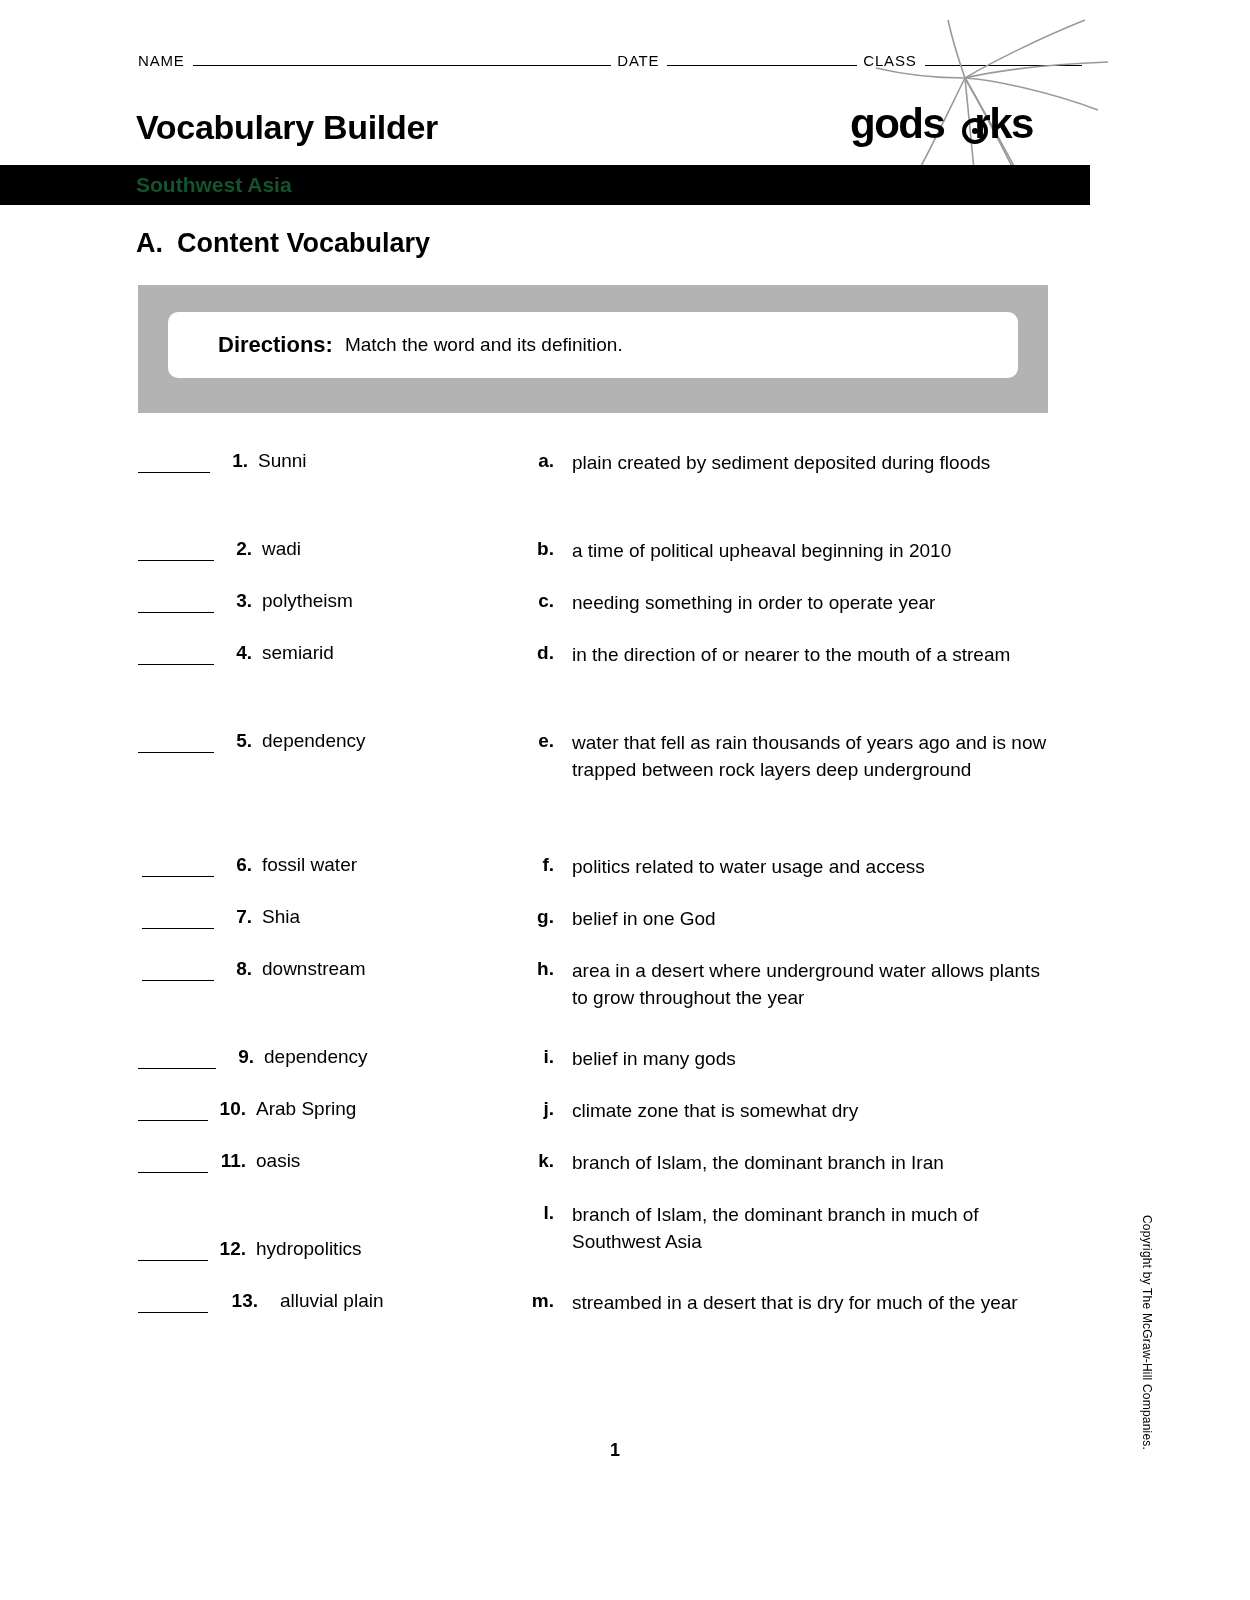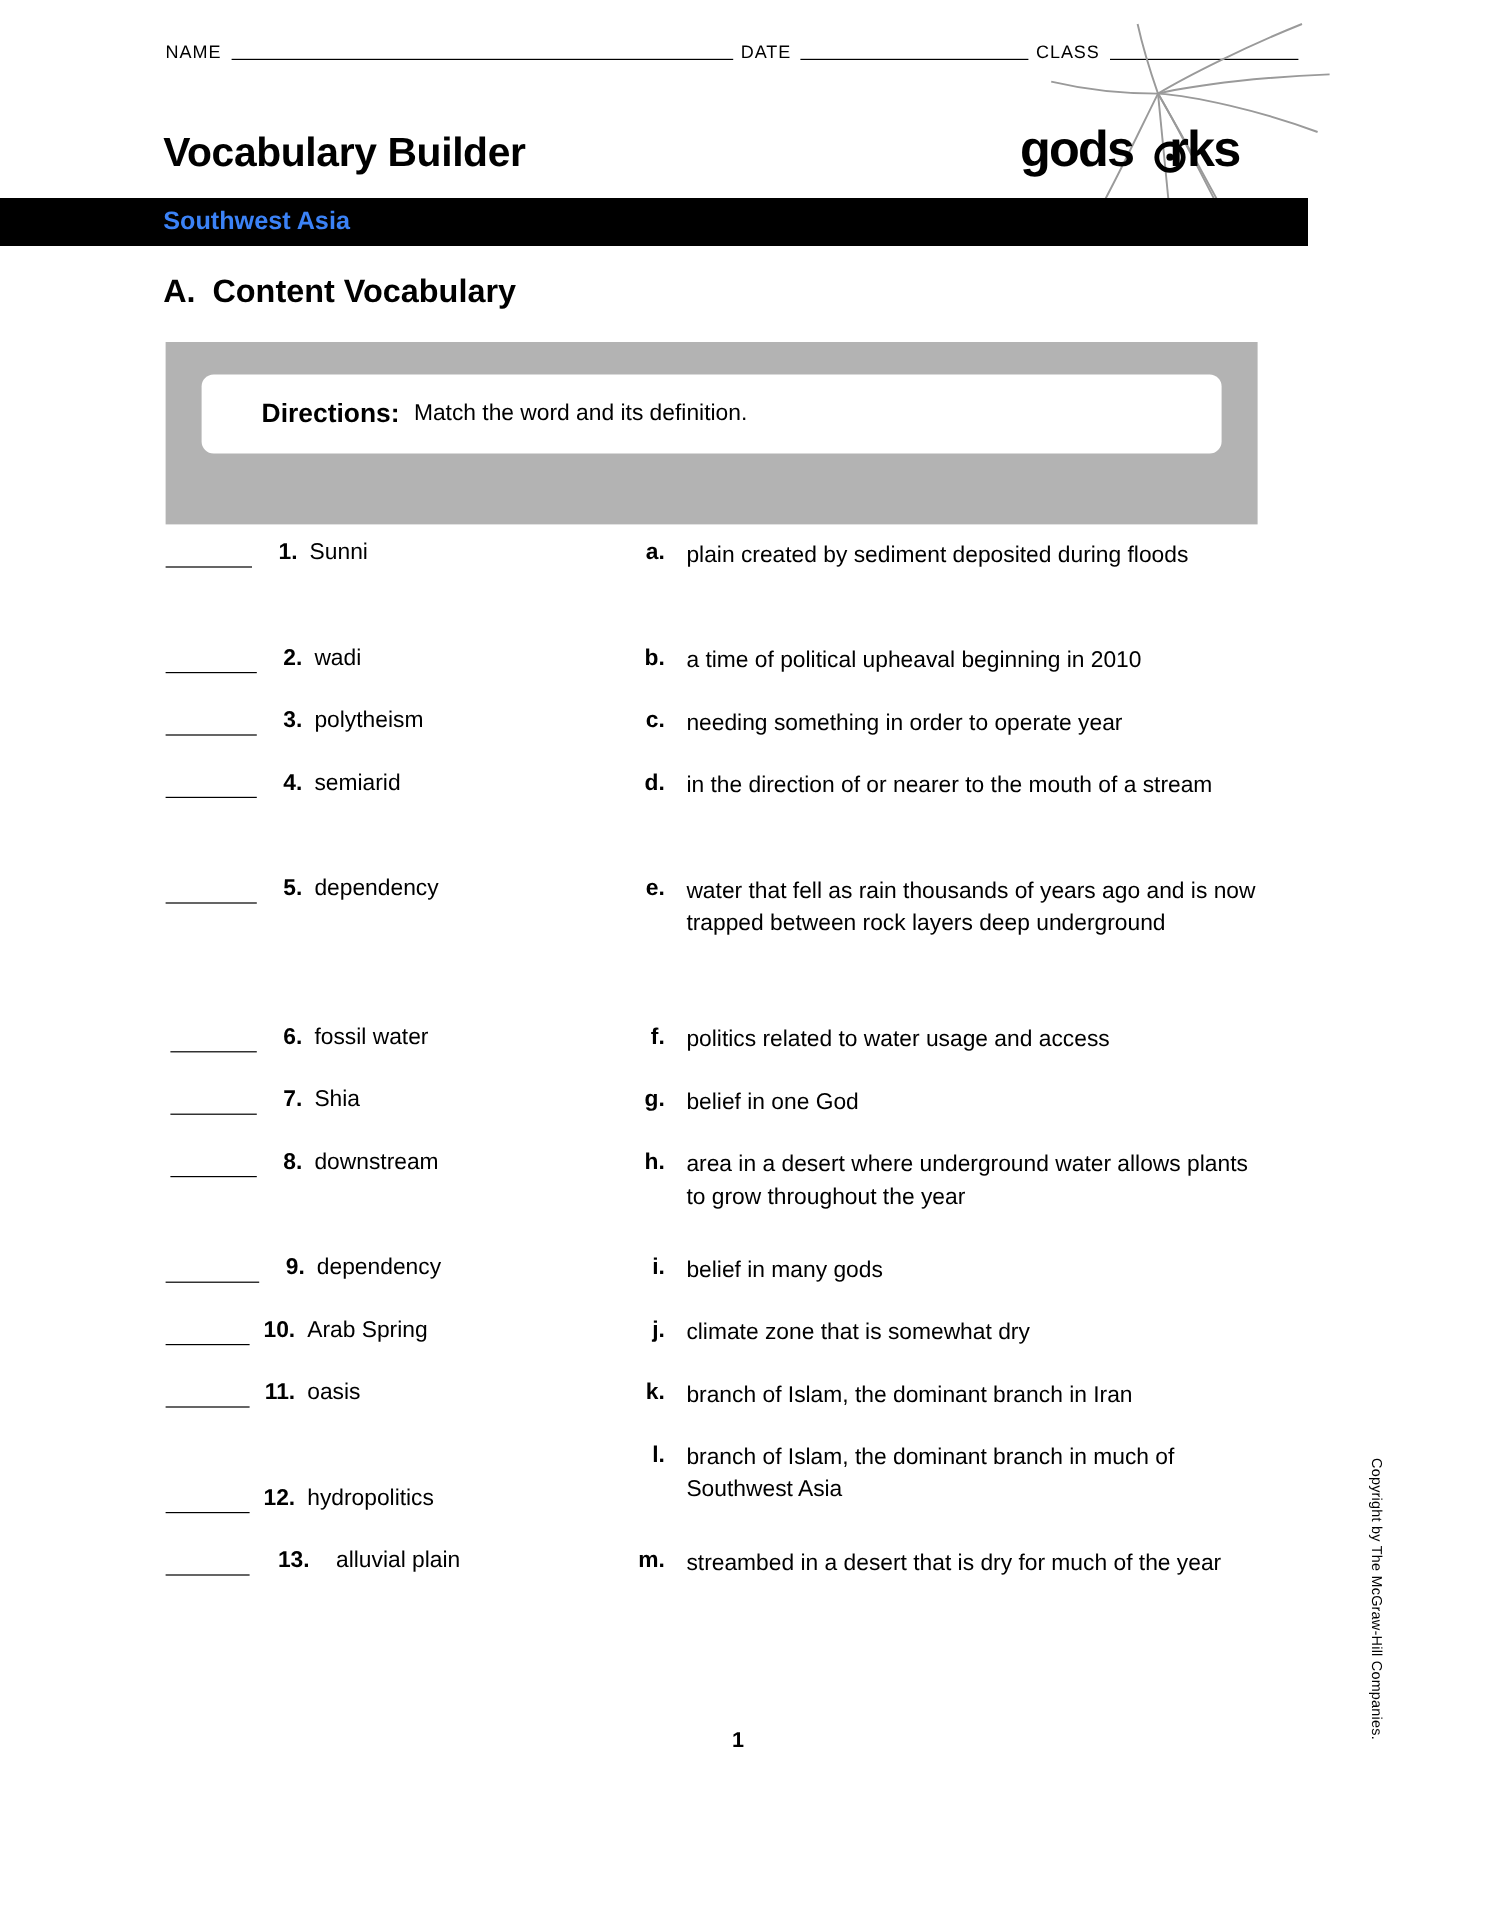--- a/index.html
+++ b/index.html
@@ -13,24 +13,24 @@
     position: relative;
     font-family: "Liberation Sans", sans-serif;
     color: #000000;
     overflow: hidden;
   }
 
   
   .meta-row {
     position: absolute;
     left: 138px;
-    top: 35px;
+    top: 52px;
     width: 950px;
     display: flex;
-    align-items: flex-end;
+    align-items: center;
     font-size: 15px;
     letter-spacing: 0.6px;
   }
   .meta-label {
     font-size: 15px;
     letter-spacing: 0.8px;
     white-space: nowrap;
   }
   .meta-rule {
     border-bottom: 1.5px solid #000;
@@ -102,42 +102,42 @@
     left: 0;
     top: 165px;
     width: 1090px;
     height: 40px;
     background: #000;
   }
   .band-label {
     position: absolute;
     left: 136px;
     top: 173px;
-    color: #3b82f6;
+    color: #14532d;
     font-size: 21px;
     font-weight: bold;
   }
 
   
   .section-heading {
     position: absolute;
     left: 136px;
     top: 228px;
     font-size: 27px;
     font-weight: bold;
   }
   .section-heading .letter { margin-right: 14px; }
 
   
   .directions-outer {
     position: absolute;
     left: 138px;
     top: 285px;
     width: 910px;
-    height: 152px;
+    height: 128px;
     background: #b3b3b3;
   }
   .directions-inner {
     position: absolute;
     left: 30px;
     top: 27px;
     width: 850px;
     height: 66px;
     background: #fff;
     border-radius: 10px;

